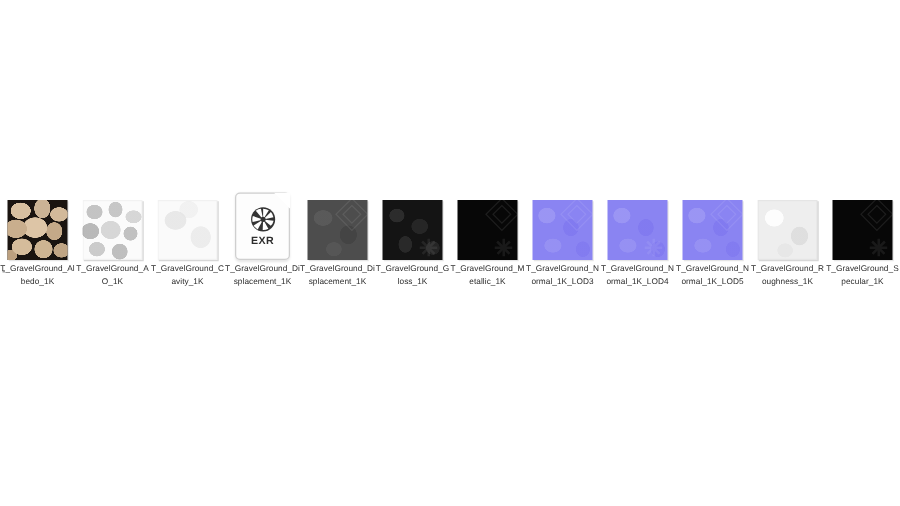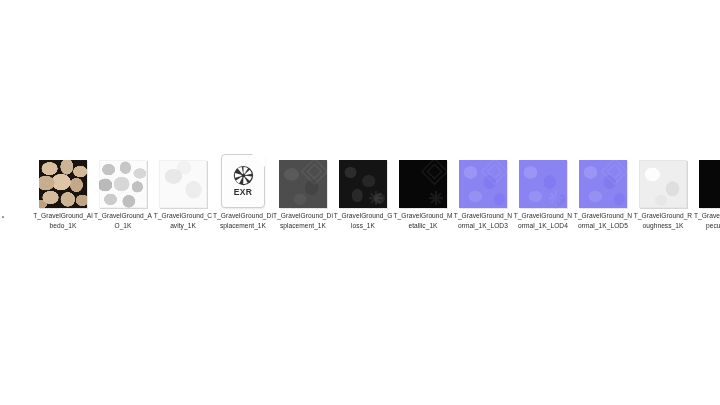--- a/index.html
+++ b/index.html
@@ -15,21 +15,20 @@
   }
 
   #file-grid {
     position: absolute;
     left: 0;
     top: 152px;
     width: 616px;
     display: flex;
     flex-direction: row;
     align-items: center;
-    padding-left: 33px;
   }
 
   .file-item {
     width: 60px;
     margin-right: 0px;
     display: flex;
     flex-direction: column;
     align-items: center;
   }
 

